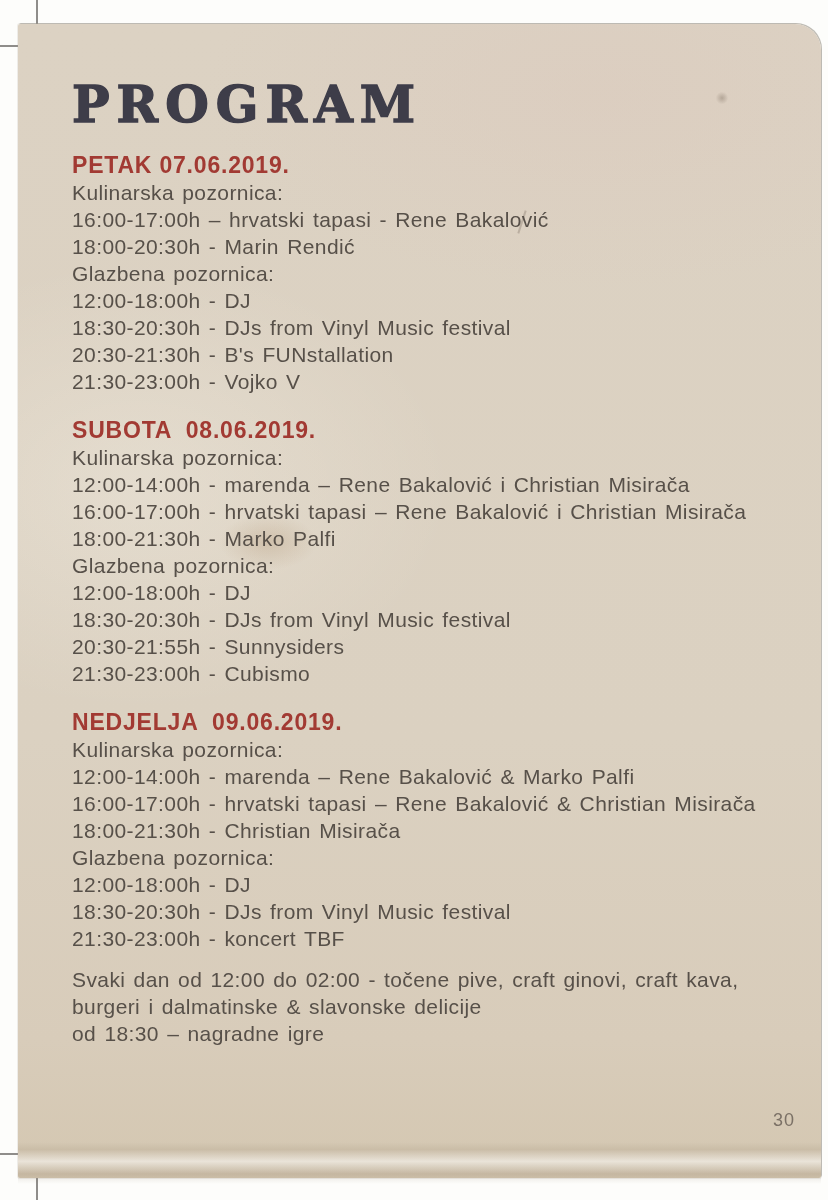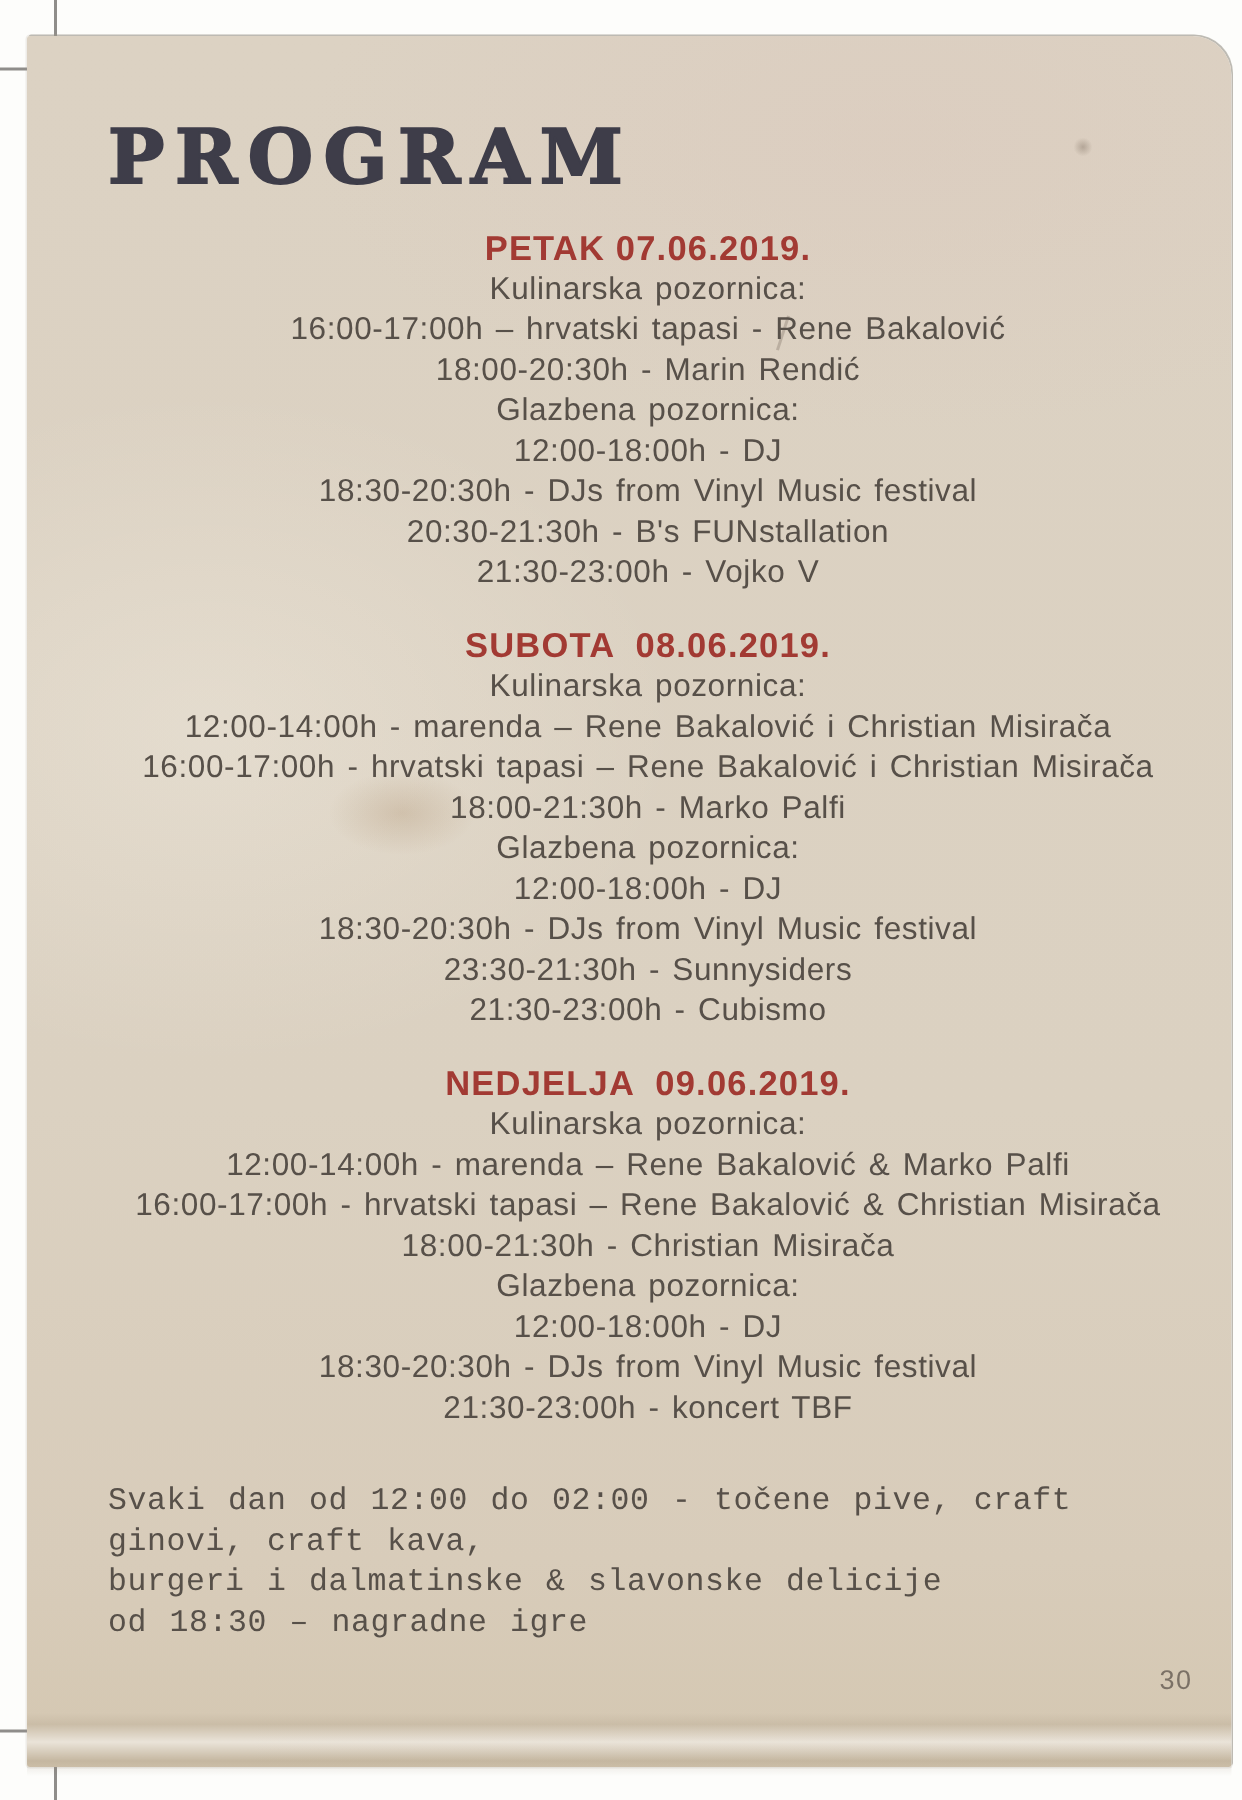--- a/index.html
+++ b/index.html
@@ -76,41 +76,41 @@
     margin: 54px 0 0 0;
     font-family: "DejaVu Serif", serif;
     font-weight: bold;
     font-size: 50px;
     line-height: 54px;
     letter-spacing: 7px;
     color: #3e3d49;
     -webkit-text-stroke: 1.4px #3e3d49;
   }
 
-  .day { margin-top: 22px; text-align: center; }
+  .day { margin-top: 22px; }
   .day-heading {
     font-size: 23px;
     font-weight: 700;
     line-height: 27px;
     letter-spacing: 0.8px;
     color: #a23a33;
     white-space: pre-wrap;
   }
   .stage { }
   .stage + .stage { }
   .line, .stage-name {
     font-size: 21px;
     line-height: 27px;
     letter-spacing: 0.4px;
     word-spacing: 2px;
     color: #575049;
     white-space: pre-wrap;
   }
 
-  .footer-note { margin-top: 36px; font-family: Liberation Mono, monospace; }
+  .footer-note { margin-top: 14px; }
 
   .page-number {
     position: absolute;
     right: 26px;
     top: 1086px;
     font-size: 18px;
     letter-spacing: 1px;
     color: #7b7166;
   }
   .day-petak    { margin-top: 20px; }
@@ -154,21 +154,21 @@
         <div class="stage">
           <div class="stage-name">Kulinarska pozornica:</div>
           <div class="line">12:00-14:00h - marenda – Rene Bakalović i Christian Misirača</div>
           <div class="line">16:00-17:00h - hrvatski tapasi – Rene Bakalović i Christian Misirača</div>
           <div class="line">18:00-21:30h - Marko Palfi</div>
         </div>
         <div class="stage">
           <div class="stage-name">Glazbena pozornica:</div>
           <div class="line">12:00-18:00h - DJ</div>
           <div class="line">18:30-20:30h - DJs from Vinyl Music festival</div>
-          <div class="line">23:30-21:30h - Sunnysiders</div>
+          <div class="line">20:30-21:55h - Sunnysiders</div>
           <div class="line">21:30-23:00h - Cubismo</div>
         </div>
       </section>
 
       <section class="day">
         <div class="day-heading">NEDJELJA  09.06.2019.</div>
         <div class="stage">
           <div class="stage-name">Kulinarska pozornica:</div>
           <div class="line">12:00-14:00h - marenda – Rene Bakalović &amp; Marko Palfi</div>
           <div class="line">16:00-17:00h - hrvatski tapasi – Rene Bakalović &amp; Christian Misirača</div>

